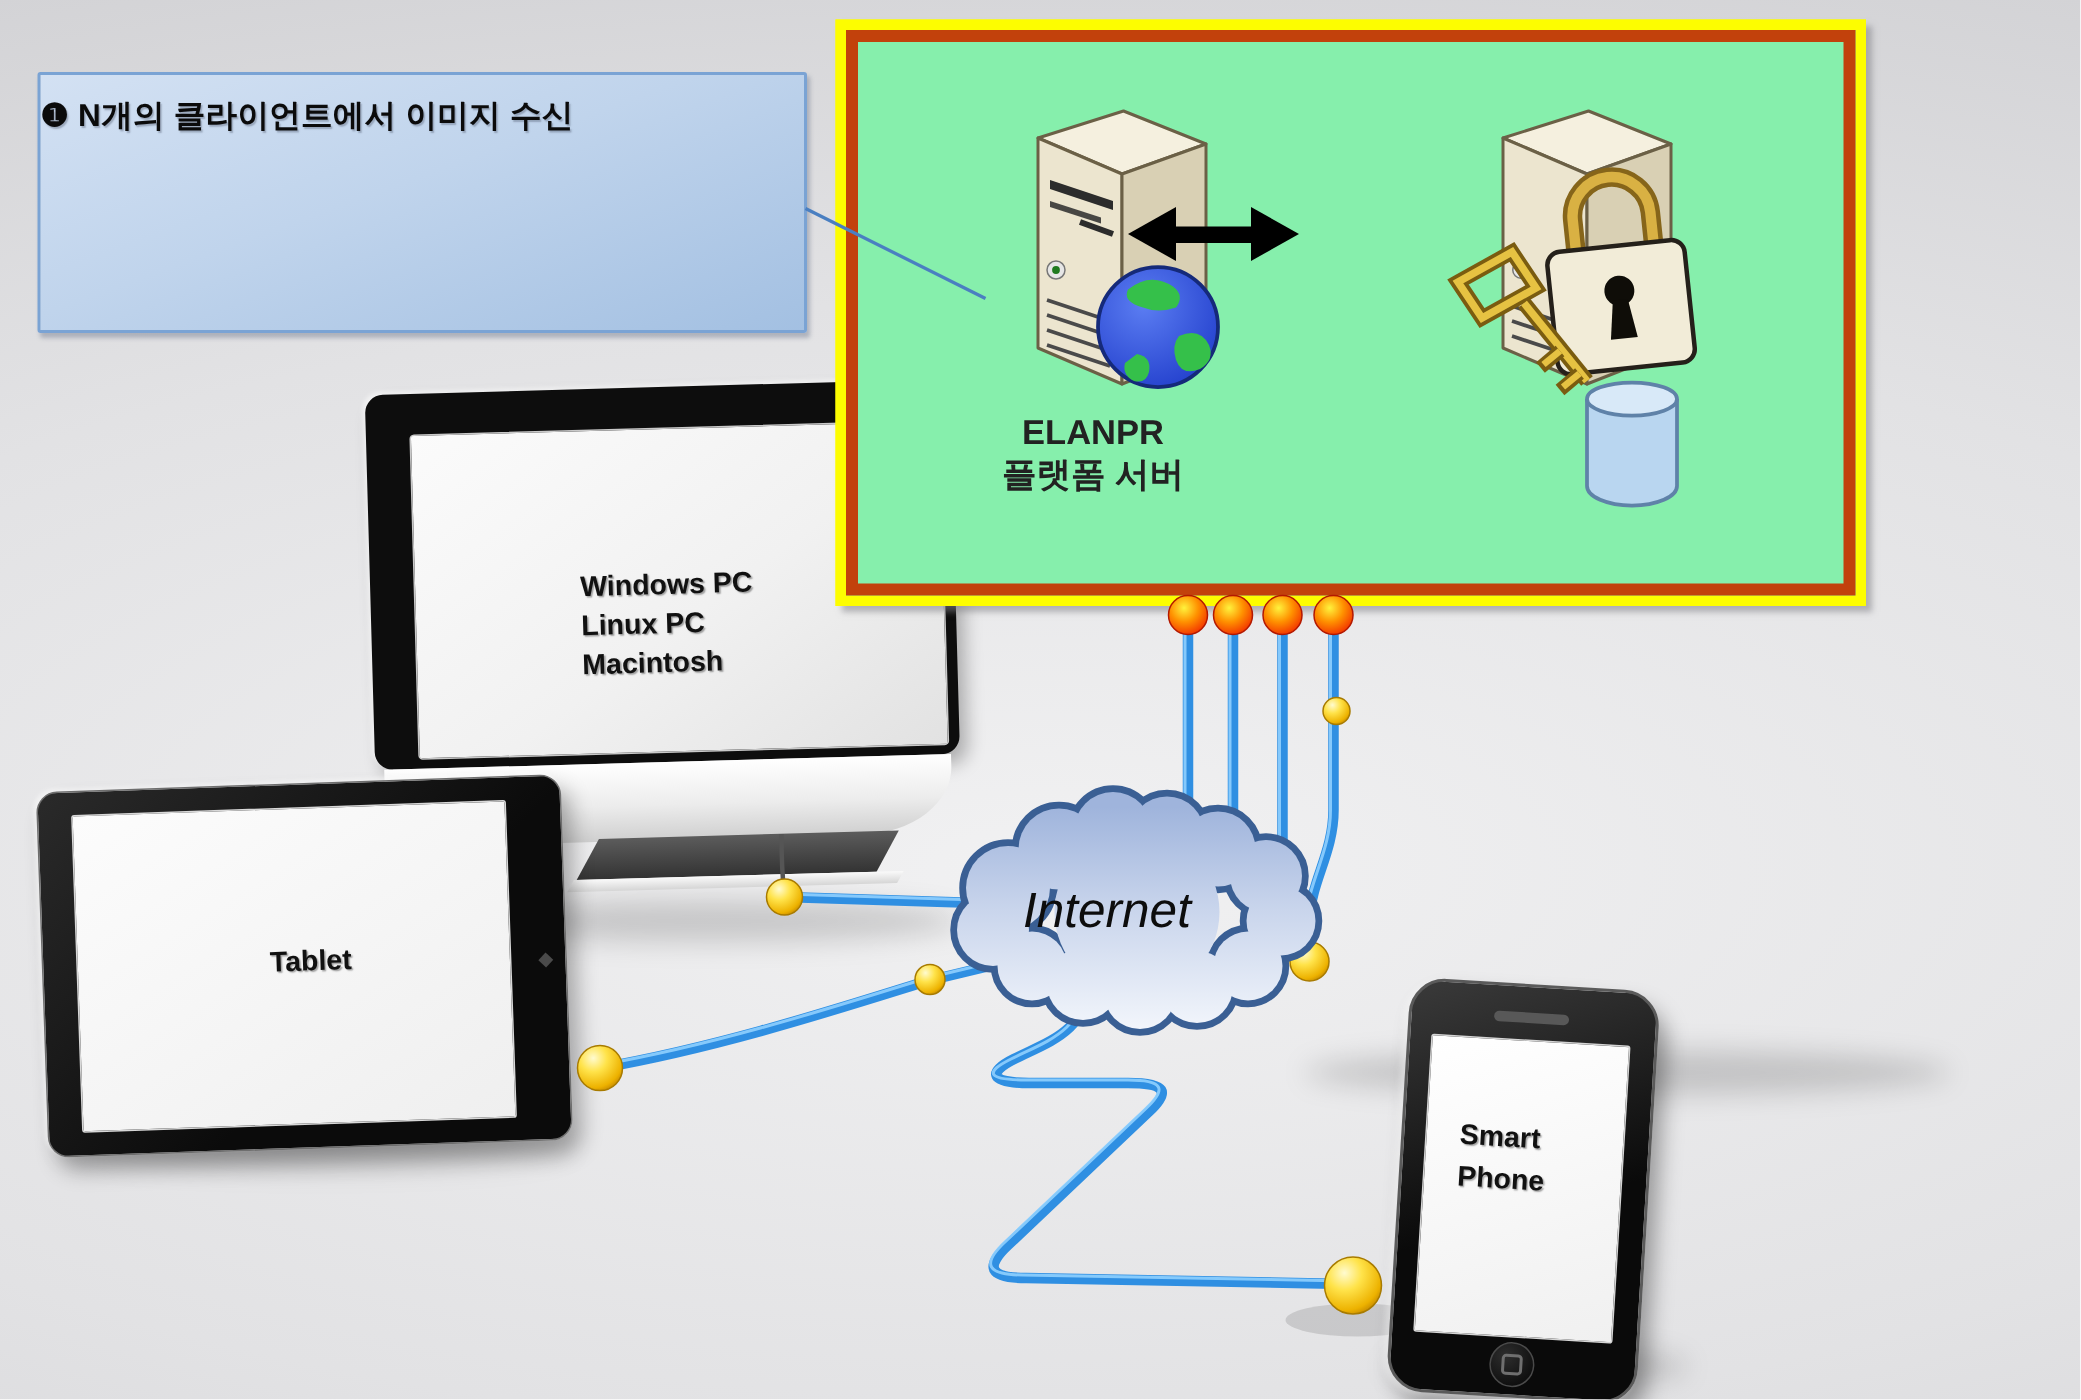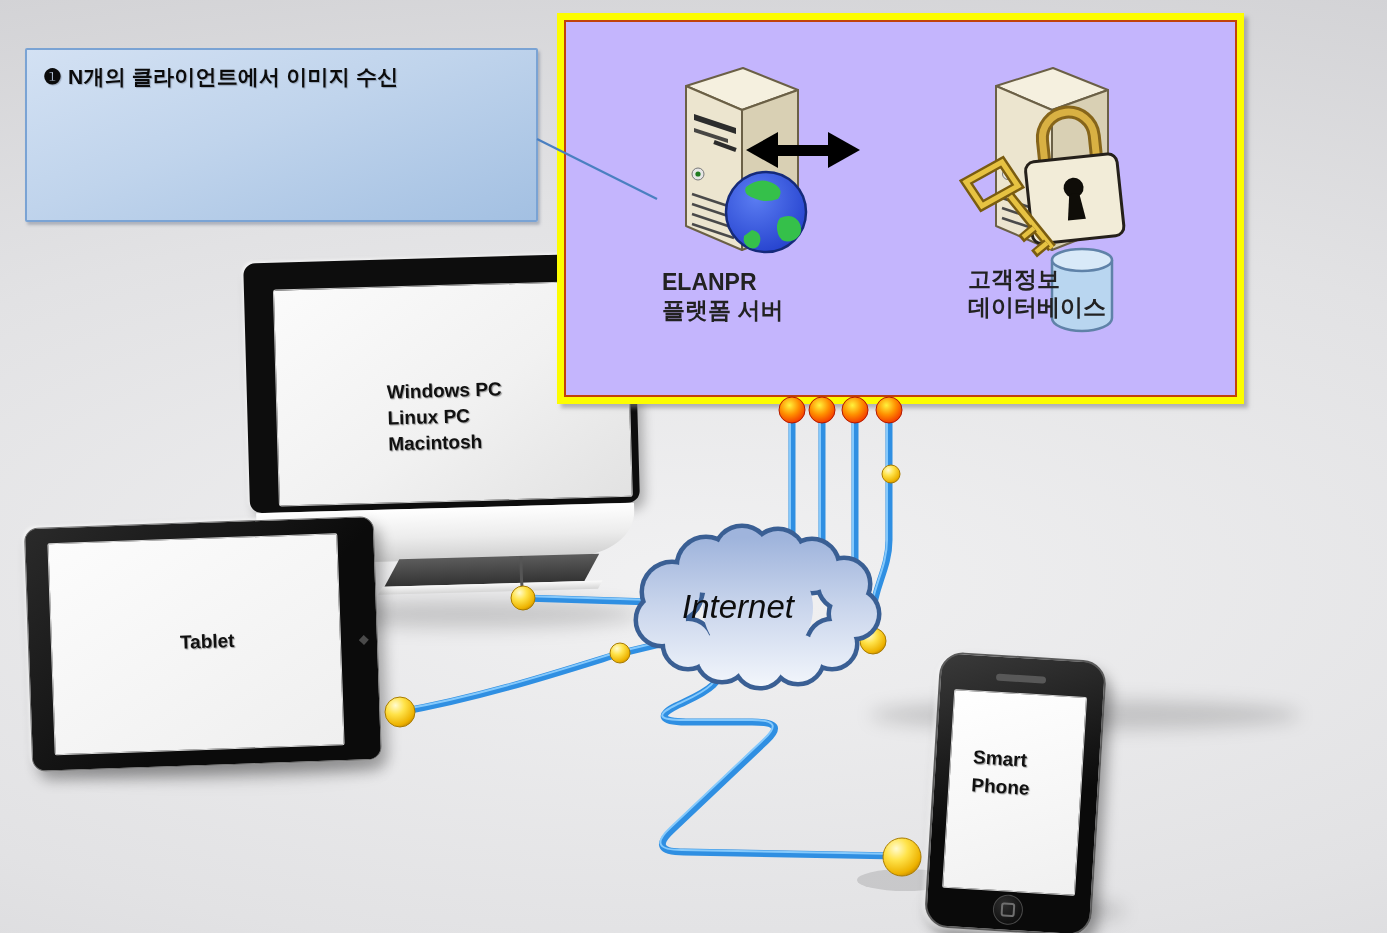--- a/index.html
+++ b/index.html
@@ -8,28 +8,28 @@
     background:
       radial-gradient(ellipse 160% 90% at 50% 62%, #f1f1f2 0%, #e2e2e4 45%, #d2d2d5 78%, #c7c7ca 100%);
   }
   
   .shadow{position:absolute;background:rgba(0,0,0,.16);border-radius:50%;filter:blur(9px);z-index:1;}
   
   .callout{position:absolute;left:25px;top:48px;width:513px;height:174px;z-index:6;
     box-sizing:border-box;border:2px solid #7aa3d4;border-radius:2px;
     background:linear-gradient(160deg,#d3e1f3 0%,#c0d4ec 45%,#a3c0e2 100%);
     box-shadow:2px 3px 3px rgba(110,120,140,.45);
-    display:flex;flex-direction:column;justify-content:space-between;padding:13px 16px;gap:36px;}
+    display:flex;flex-direction:column;justify-content:space-between;padding:13px 0;gap:36px;}
   .callout .step{font-size:21px;font-weight:bold;color:#0b0b0b;white-space:nowrap;
     text-shadow:1px 1px 1px rgba(60,70,90,.35);letter-spacing:.2px;}
   
   .panel{position:absolute;left:557px;top:13px;width:687px;height:391px;z-index:6;
     box-sizing:border-box;border:7px solid #fdfd00;background:#fdfd00;
     box-shadow:4px 4px 4px rgba(130,130,135,.55);}
-  .panel-inner{position:absolute;inset:0;border:2px solid #c2410c;background:#c4b5fd;}
+  .panel-inner{position:absolute;inset:0;border:8px solid #c2410c;background:#86efac;text-align:center;}
   .panel-label{position:absolute;font-size:23px;font-weight:bold;color:#222;line-height:28px;z-index:2;}
   .panel-label.server{left:96px;top:246px;}
   .panel-label.db{left:402px;top:243px;}
   
   .monitor{position:absolute;left:238px;top:248px;width:410px;height:372px;z-index:2;transform:rotate(-1.6deg);}
   .monitor-bezel{position:absolute;left:10px;top:10px;width:390px;height:250px;background:#0d0d0d;border-radius:12px;
     box-shadow:-2px -2px 3px rgba(255,255,255,.55), 5px 7px 12px rgba(0,0,0,.28);}
   .monitor-screen{position:absolute;left:29px;top:27px;width:352px;height:215px;border-radius:3px;
     background:linear-gradient(145deg,#fbfbfb 0%,#f1f1f1 55%,#e2e2e2 100%);border:1px solid #c9c9c9;}
   .monitor-lines{position:absolute;left:110px;top:92px;font-size:19px;font-weight:bold;color:#111;line-height:26px;
@@ -291,24 +291,20 @@
             <path d="M468,206 L457,215" stroke="#e6c242" stroke-width="4.5"></path>
             <path d="M481,221 L468,232" stroke="#7a5c10" stroke-width="9"></path>
             <path d="M481,221 L470,230" stroke="#e6c242" stroke-width="4.5"></path>
           </g>
         </g>
       </svg>
       <div class="panel-label server">
         <div>ELANPR</div>
         <div>플랫폼 서버</div>
       </div>
-      <div class="panel-label db">
-        <div>고객정보</div>
-        <div>데이터베이스</div>
-      </div>
     </div>
   </div>
 
   <svg class="svg-abs z7" width="1387" height="933" viewBox="0 0 1387 933">
     <defs>
       <radialGradient id="rball" cx="40%" cy="32%" r="80%">
         <stop offset="0%" stop-color="#fff23c"></stop>
           <stop offset="45%" stop-color="#ff9100"></stop>
         <stop offset="100%" stop-color="#ef1c00"></stop>
       </radialGradient>

